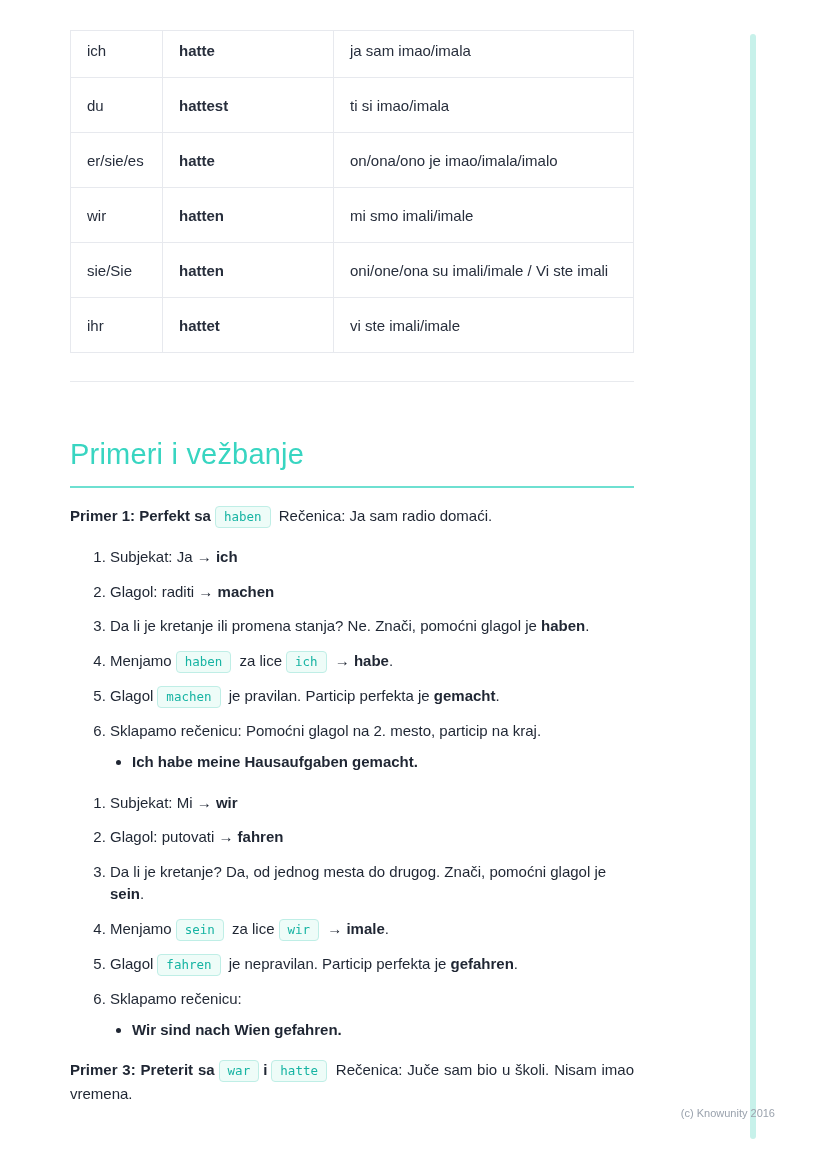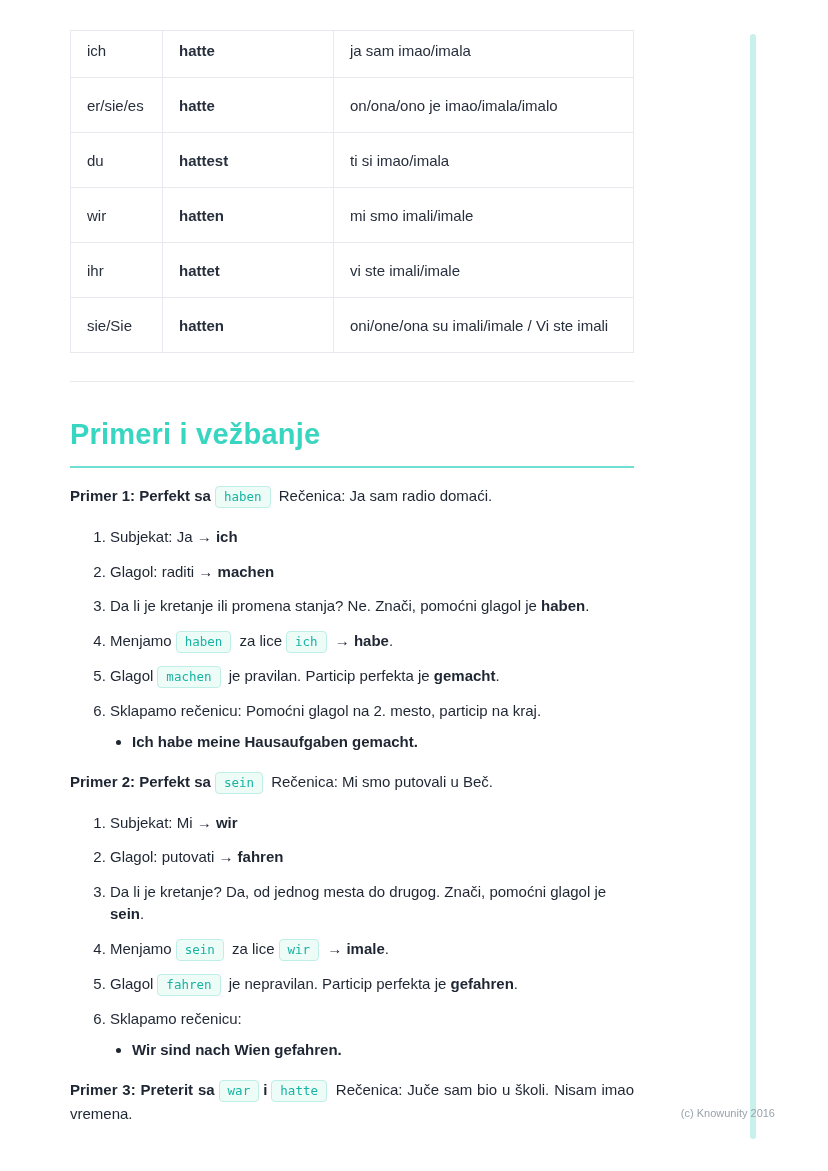--- a/index.html
+++ b/index.html
@@ -16,21 +16,21 @@
     border:1px solid #e7e9ee; padding:16px; height:55px;
     vertical-align:middle; color:#272e3c;
   }
   table.conj tr:first-child td { padding-top:9px; height:47px; }
   td.col-pronoun { width:92px; }
   td.col-verb { width:171px; font-weight:700; }
 
   hr.divider { border:none; border-top:1px solid #e8eaee; margin:28px 0 0 0; }
 
   h2.heading {
-    margin-top:36px; font-size:29px; font-weight:700;
+    margin-top:56px; font-size:29px; font-weight:400;
     color:var(--accent, #38d5c1); letter-spacing:0.2px;
   }
   .heading-underline { height:2px; background:var(--accent-light, #6ee0d1); margin-top:15px; }
 
   p.intro { margin-top:16px; font-size:15px; line-height:1.55; color:#1f2633; }
   p.justify { text-align:justify; }
 
   .seg-b { font-weight:700; }
   .seg-n { font-weight:400; }
   .chip {
@@ -63,43 +63,43 @@
   <div class="content">
 
     <table class="conj">
       <tbody>
         <tr>
           <td class="col-pronoun">ich</td>
           <td class="col-verb">hatte</td>
           <td class="col-translation">ja sam imao/imala</td>
         </tr>
         <tr>
+          <td class="col-pronoun">du</td>
+          <td class="col-verb">hattest</td>
+          <td class="col-translation">ti si imao/imala</td>
+        </tr>
+        <tr>
           <td class="col-pronoun">er/sie/es</td>
           <td class="col-verb">hatte</td>
           <td class="col-translation">on/ona/ono je imao/imala/imalo</td>
-        </tr>
-        <tr>
-          <td class="col-pronoun">du</td>
-          <td class="col-verb">hattest</td>
-          <td class="col-translation">ti si imao/imala</td>
         </tr>
         <tr>
           <td class="col-pronoun">wir</td>
           <td class="col-verb">hatten</td>
           <td class="col-translation">mi smo imali/imale</td>
         </tr>
         <tr>
+          <td class="col-pronoun">sie/Sie</td>
+          <td class="col-verb">hatten</td>
+          <td class="col-translation">oni/one/ona su imali/imale / Vi ste imali</td>
+        </tr>
+        <tr>
           <td class="col-pronoun">ihr</td>
           <td class="col-verb">hattet</td>
           <td class="col-translation">vi ste imali/imale</td>
-        </tr>
-        <tr>
-          <td class="col-pronoun">sie/Sie</td>
-          <td class="col-verb">hatten</td>
-          <td class="col-translation">oni/one/ona su imali/imale / Vi ste imali</td>
         </tr>
       </tbody>
     </table>
 
     <hr class="divider">
 
     <h2 class="heading">Primeri i vežbanje</h2>
     <div class="heading-underline"></div>
 
     <p class="intro"><span class="seg-b">Primer 1: Perfekt sa</span><span class="chip">haben</span><span class="seg-n"> Rečenica: Ja sam radio domaći.</span></p>
@@ -110,21 +110,20 @@
       <li><span><span class="seg-n">Menjamo</span><span class="chip">haben</span><span class="seg-n"> za lice</span><span class="chip">ich</span><span class="seg-n"> → </span><span class="seg-b">habe</span><span class="seg-n">.</span></span></li>
       <li><span><span class="seg-n">Glagol</span><span class="chip">machen</span><span class="seg-n"> je pravilan. Particip perfekta je </span><span class="seg-b">gemacht</span><span class="seg-n">.</span></span></li>
       <li>
         <span><span class="seg-n">Sklapamo rečenicu: Pomoćni glagol na 2. mesto, particip na kraj.</span></span>
         <ul class="sub">
           <li>Ich habe meine Hausaufgaben gemacht.</li>
         </ul>
       </li>
     </ol>
 
-    <p class="intro"><span class="seg-b">Primer 2: Perfekt sa</span><span class="chip">sein</span><span class="seg-n"> Rečenica: Mi smo putovali u Beč.</span></p>
     <ol class="steps">
       <li><span><span class="seg-n">Subjekat: Mi → </span><span class="seg-b">wir</span></span></li>
       <li><span><span class="seg-n">Glagol: putovati → </span><span class="seg-b">fahren</span></span></li>
       <li><span><span class="seg-n">Da li je kretanje? Da, od jednog mesta do drugog. Znači, pomoćni glagol je </span><span class="seg-b">sein</span><span class="seg-n">.</span></span></li>
       <li><span><span class="seg-n">Menjamo</span><span class="chip">sein</span><span class="seg-n"> za lice</span><span class="chip">wir</span><span class="seg-n"> → </span><span class="seg-b">imale</span><span class="seg-n">.</span></span></li>
       <li><span><span class="seg-n">Glagol</span><span class="chip">fahren</span><span class="seg-n"> je nepravilan. Particip perfekta je </span><span class="seg-b">gefahren</span><span class="seg-n">.</span></span></li>
       <li>
         <span><span class="seg-n">Sklapamo rečenicu:</span></span>
         <ul class="sub">
           <li>Wir sind nach Wien gefahren.</li>

